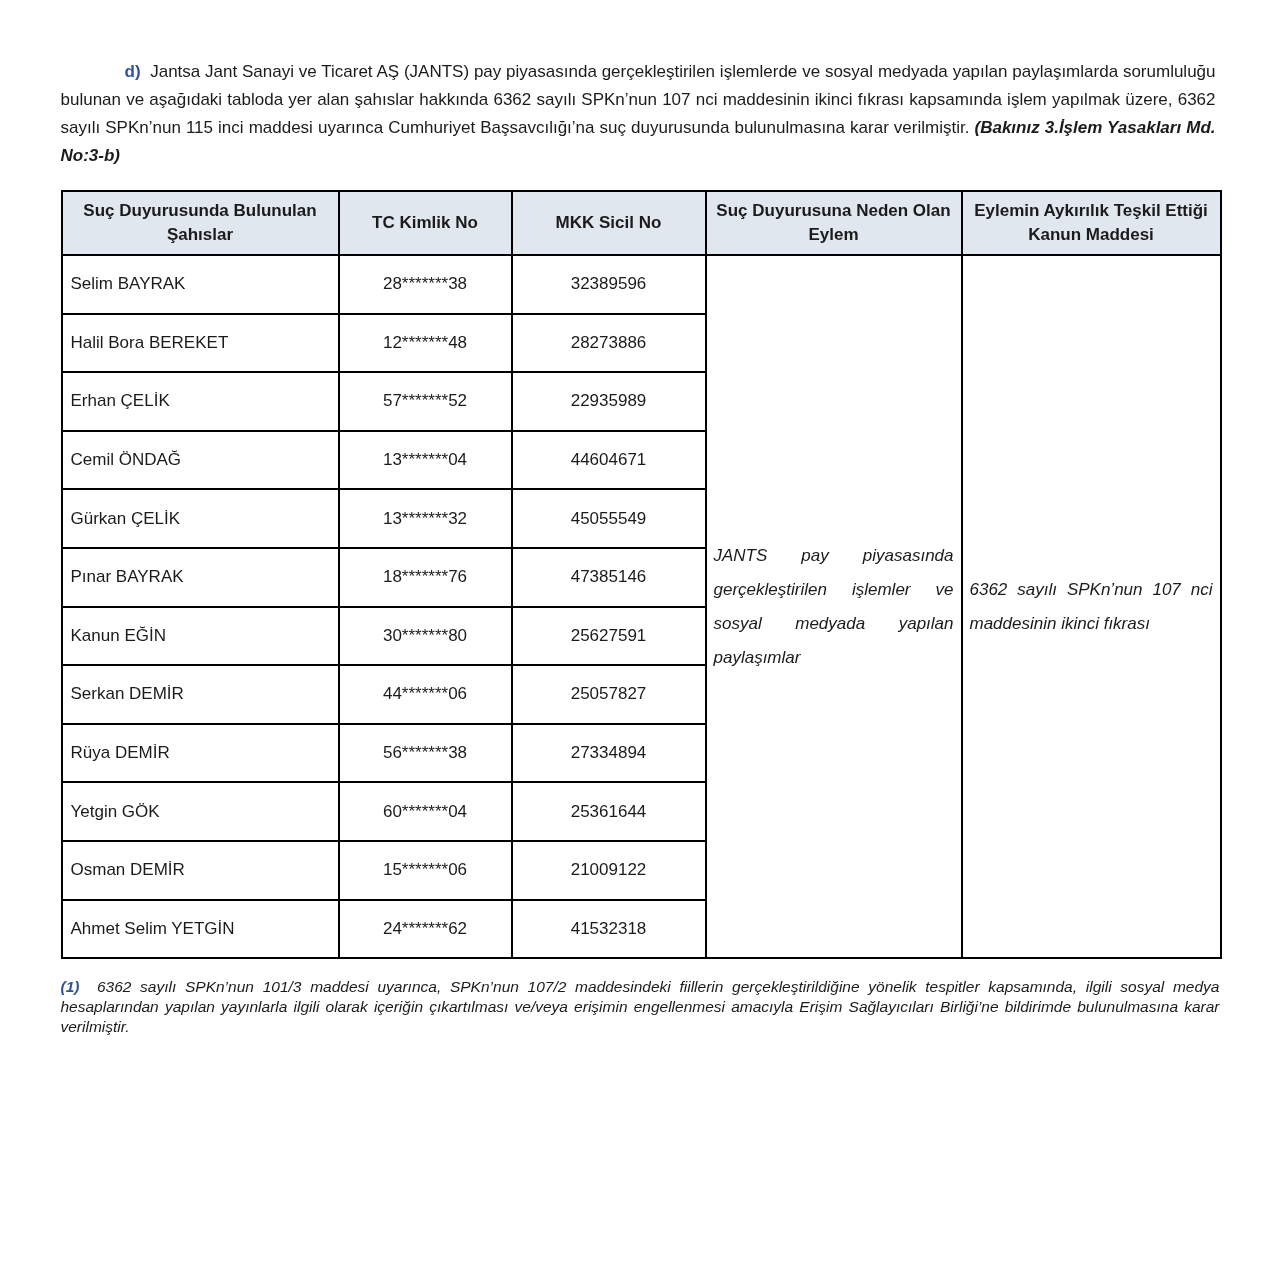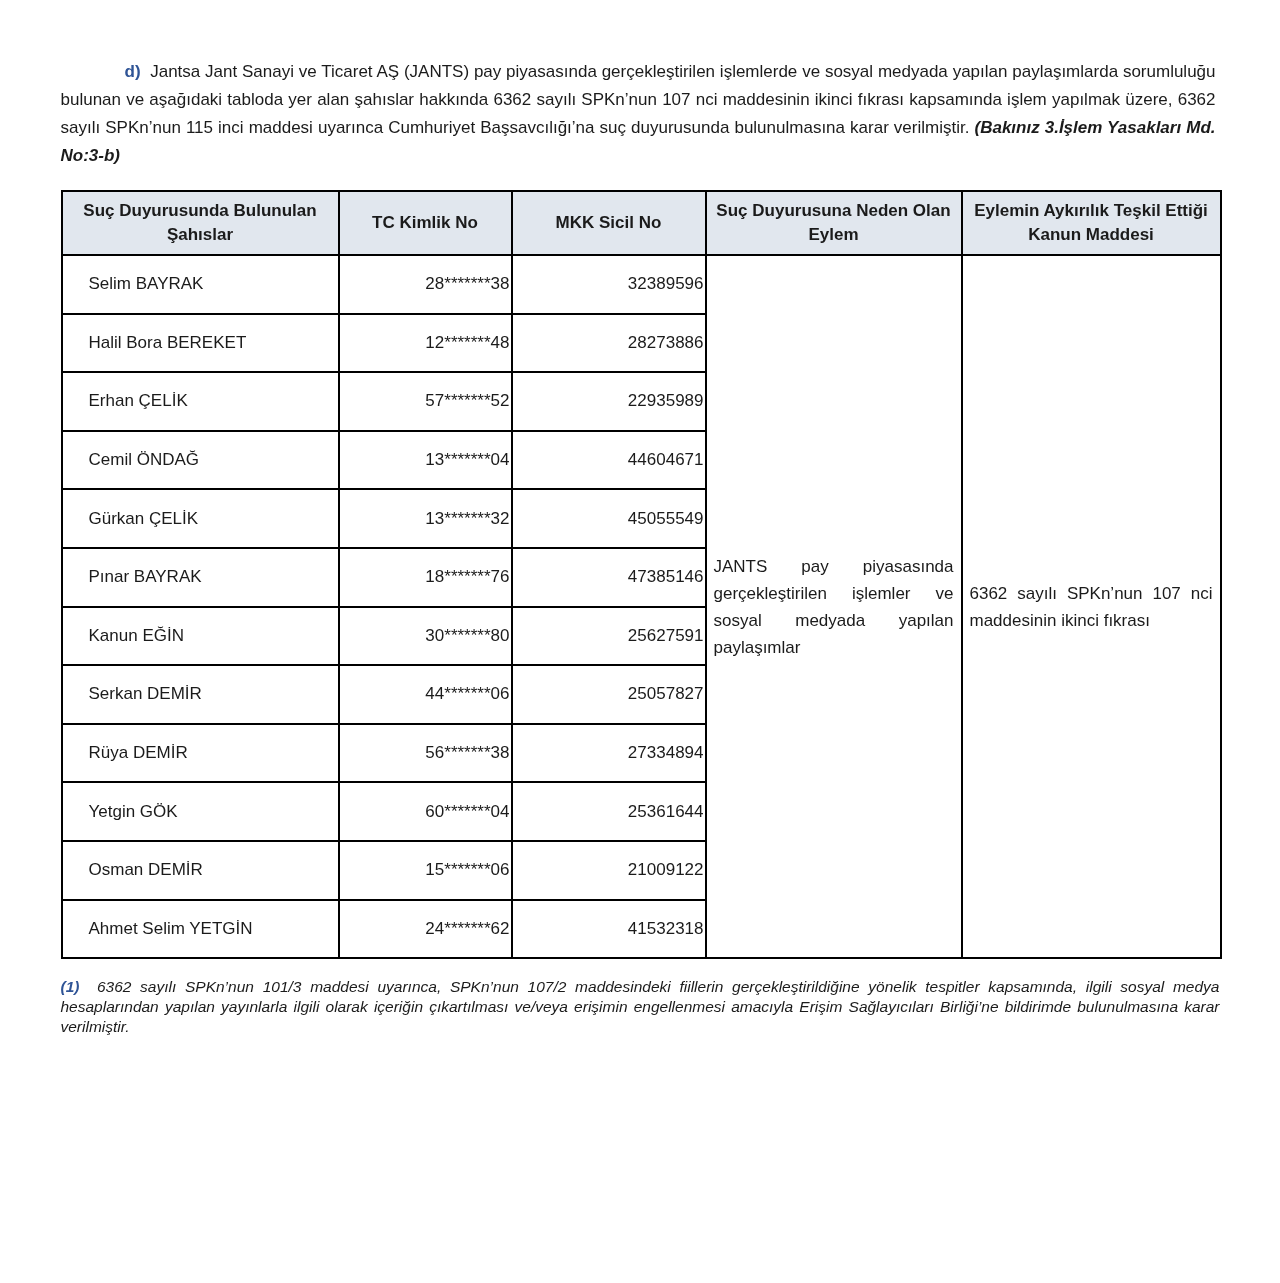--- a/index.html
+++ b/index.html
@@ -59,33 +59,34 @@
     line-height: 24px;
     padding: 2px 6px;
   }
   table.complaint tbody td {
     height: 54.6px;
     vertical-align: middle;
     background: #ffffff;
   }
   td.name {
     text-align: left;
-    padding-left: 26px;
+    padding-left: 8px;
     padding-right: 4px;
   }
   td.num {
-    text-align: right;
+    text-align: center;
   }
   td.merged {
     vertical-align: middle;
     padding: 4px 7px;
   }
   td.merged .justify {
     text-align: justify;
-    line-height: 27px;
+    line-height: 34px;
+    font-style: italic;
   }
 
   
   .footnote {
     margin: 18px 0 0 0;
     font-size: 15.5px;
     line-height: 20px;
     text-align: justify;
     font-style: italic;
   }

